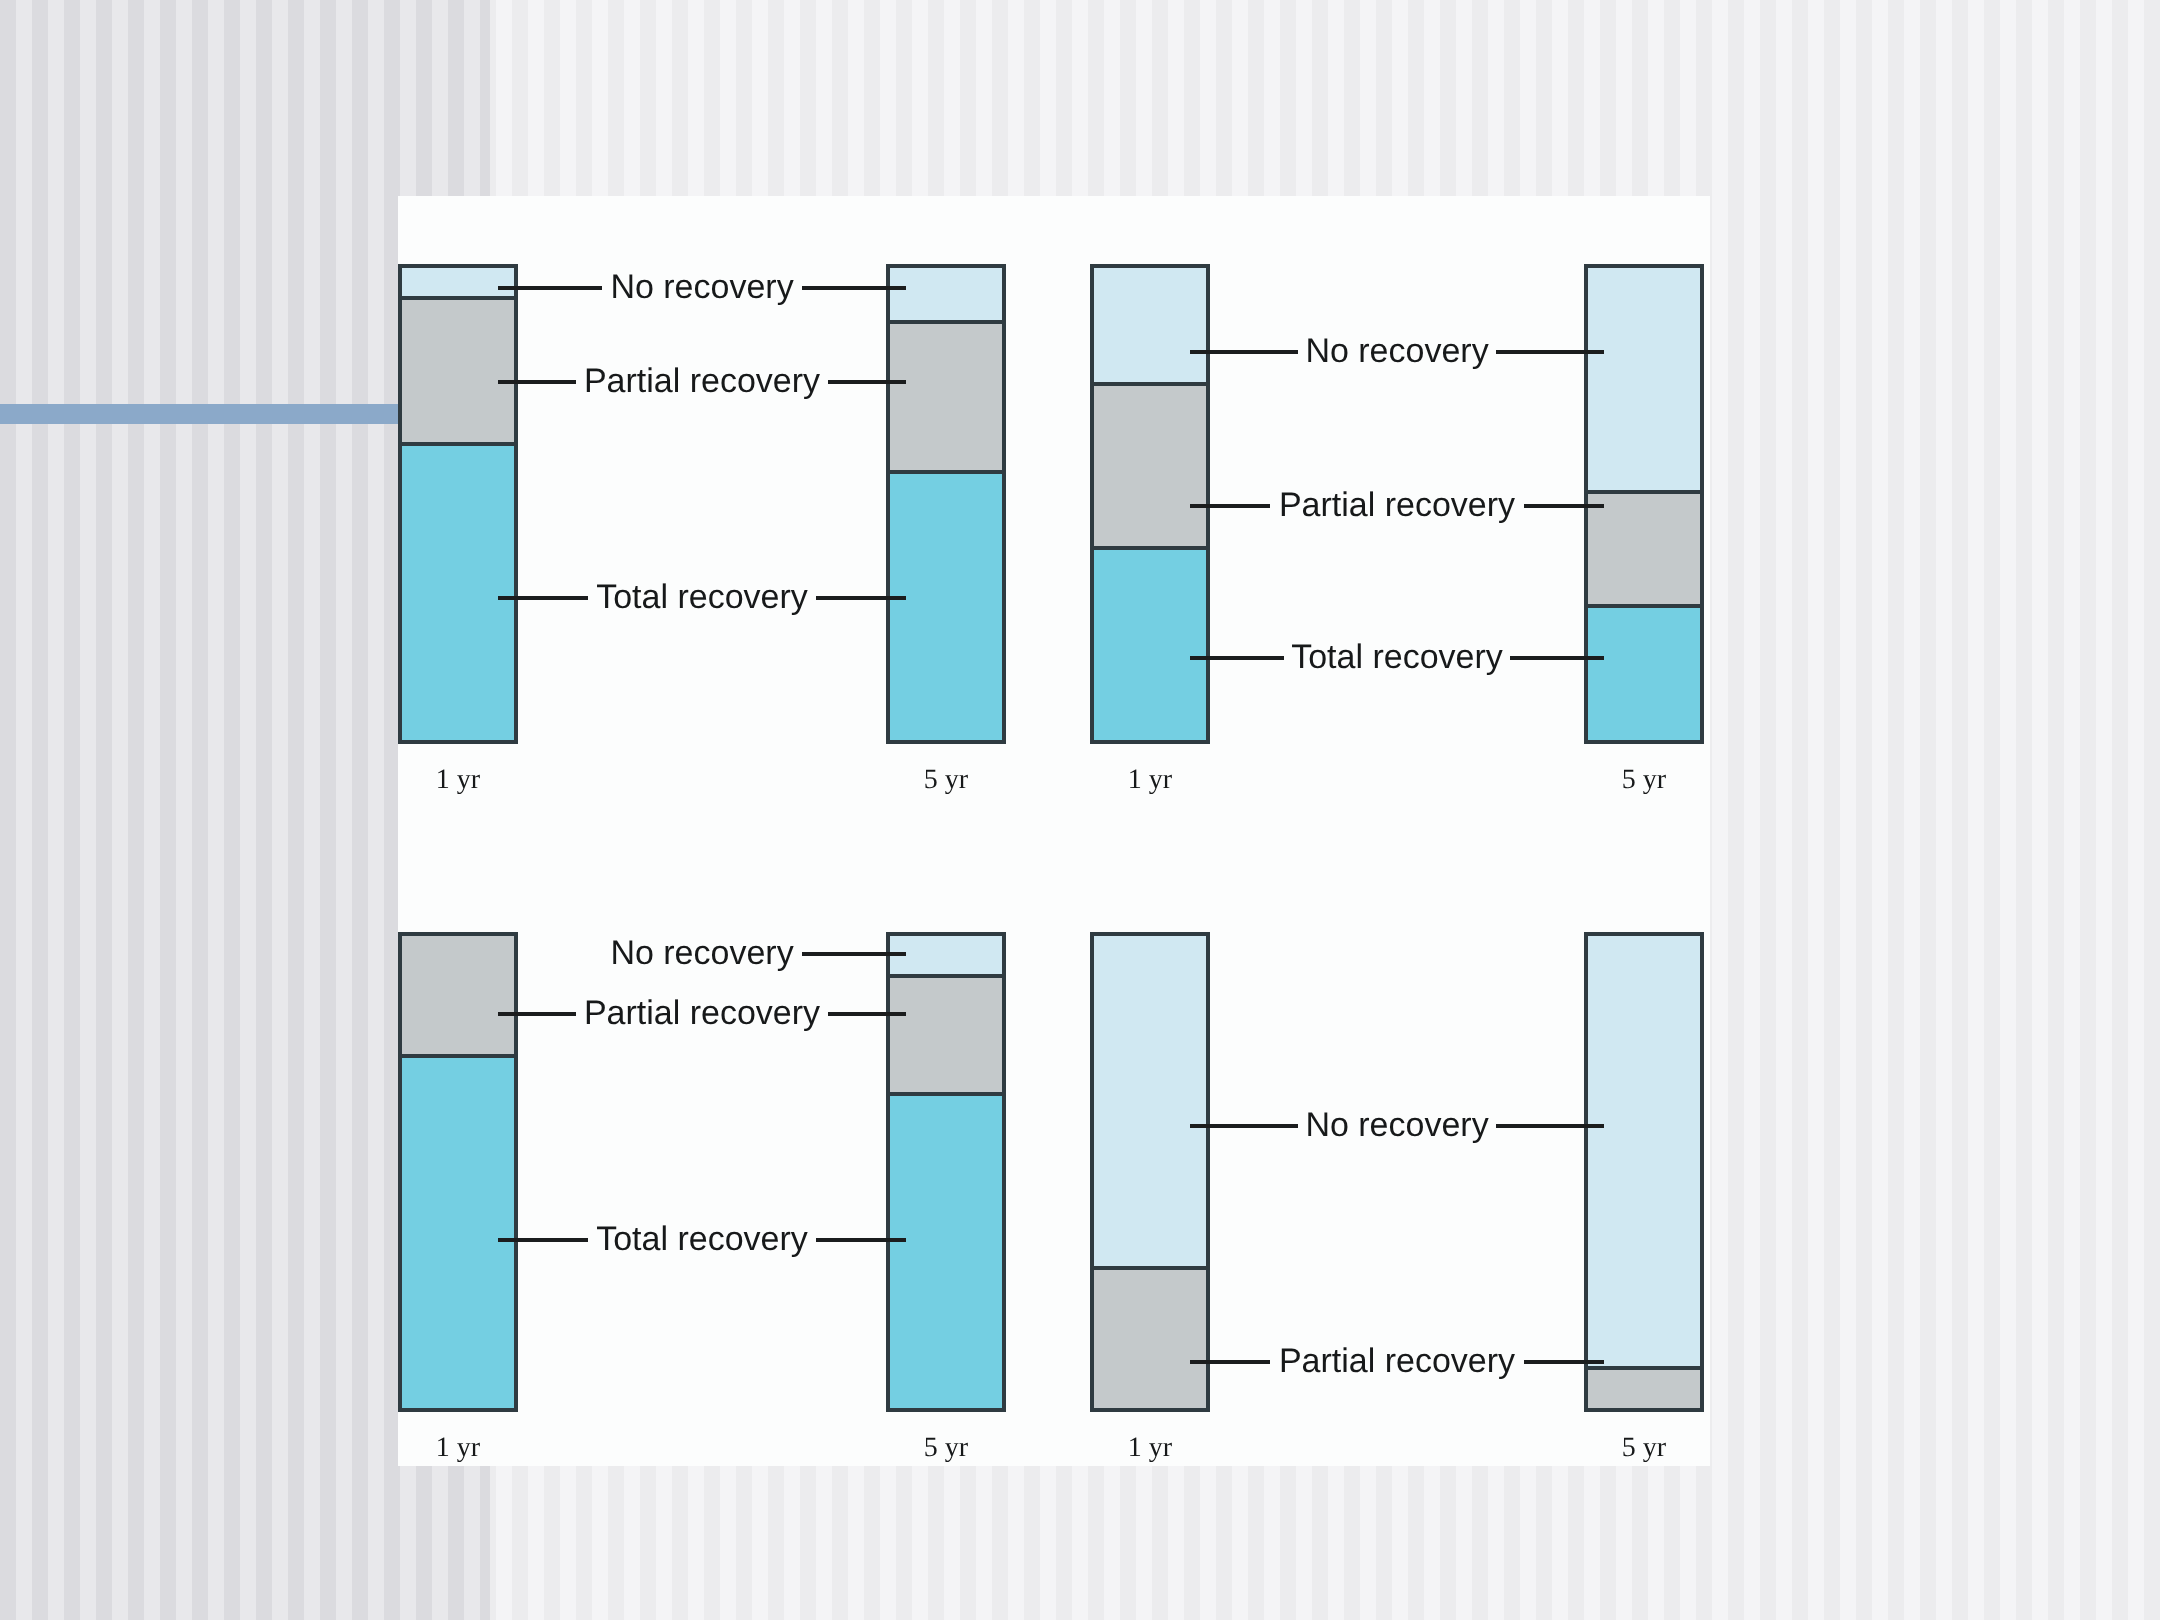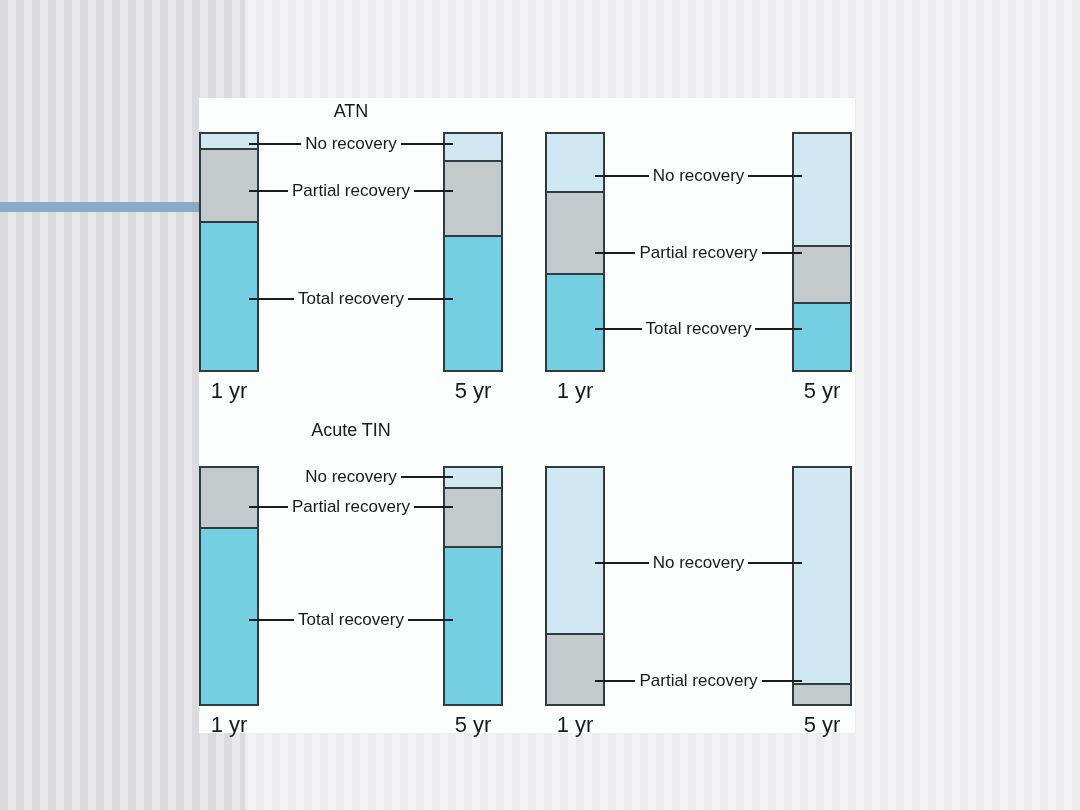--- a/index.html
+++ b/index.html
@@ -23,31 +23,30 @@
   .seg{width:100%;box-sizing:border-box;}
   .seg.divided{border-top:2px solid #2f3b41;}
   .val{
     position:absolute;width:60px;height:20px;line-height:20px;text-align:center;
     font-size:17px;color:#20282c;
   }
   .callout{position:absolute;display:flex;align-items:center;height:20px;}
   .callout .line{flex:1 1 0;height:2px;background:#1b1d1e;}
   .callout .line.off{visibility:hidden;}
   .callout .c-text{font-size:17px;line-height:20px;color:#17191a;padding:0 4px;white-space:nowrap;}
-  .tick{position:absolute;height:20px;line-height:20px;text-align:center;font-size:22px;color:#17191a;}
+  .tick{position:absolute;height:20px;line-height:20px;text-align:center;font-size:14px;color:#17191a;font-family:Liberation Serif, serif;}
 </style>
 </head>
 <body>
 
 <div class="slide">
   <div class="stripe-band"></div>
   <div class="accent-bar" style="background: rgb(139, 169, 201);"></div>
   <div class="figure-panel" style="background: rgb(252, 253, 253);">
     <div class="chart" style="left: 0px; top: 0px;">
-        <div class="c-title" style="left: 0px; width: 304px; top: 3px;">ATN</div>
         <div class="val" style="left: 0px; top: 33.08px;">6</div>
         <div class="val" style="left: 0px; top: 76.74px;">31</div>
         <div class="val" style="left: 0px; top: 187.66px;">63</div>
         <div class="bar" style="left: 0px; top: 34px;">
           <div class="seg" style="height: 14.16px; background: rgb(208, 232, 242);"></div>
           <div class="seg seg divided" style="height: 73.16px; background: rgb(196, 201, 203);"></div>
           <div class="seg seg divided" style="height: 148.68px; background: rgb(116, 207, 226);"></div>
         </div>
         <div class="tick" style="left: -20px; width: 100px; top: 283px;">1 yr</div>
         <div class="val" style="left: 244px; top: 38.98px;">11</div>
@@ -104,21 +103,20 @@
           <span class="c-text">Partial recovery</span>
           <span class="line"></span>
         </div>
         <div class="callout" style="left: 68px; width: 207px; top: 220.7px;">
           <div class="line"></div>
           <span class="c-text">Total recovery</span>
           <span class="line"></span>
         </div>
       </div>
     <div class="chart" style="left: 0px; top: 318px;">
-        <div class="c-title" style="left: 0px; width: 304px; top: 4px;">Acute TIN</div>
         <div class="val" style="left: 0px; top: 71.5px;">25</div>
         <div class="val" style="left: 0px; top: 189.5px;">75</div>
         <div class="bar" style="left: 0px; top: 50px;">
           <div class="seg" style="height: 59px; background: rgb(196, 201, 203);"></div>
           <div class="seg seg divided" style="height: 177px; background: rgb(116, 207, 226);"></div>
         </div>
         <div class="tick" style="left: -20px; width: 100px; top: 299px;">1 yr</div>
         <div class="val" style="left: 244px; top: 51.44px;">8</div>
         <div class="val" style="left: 244px; top: 90.38px;">25</div>
         <div class="val" style="left: 244px; top: 198.94px;">67</div>

